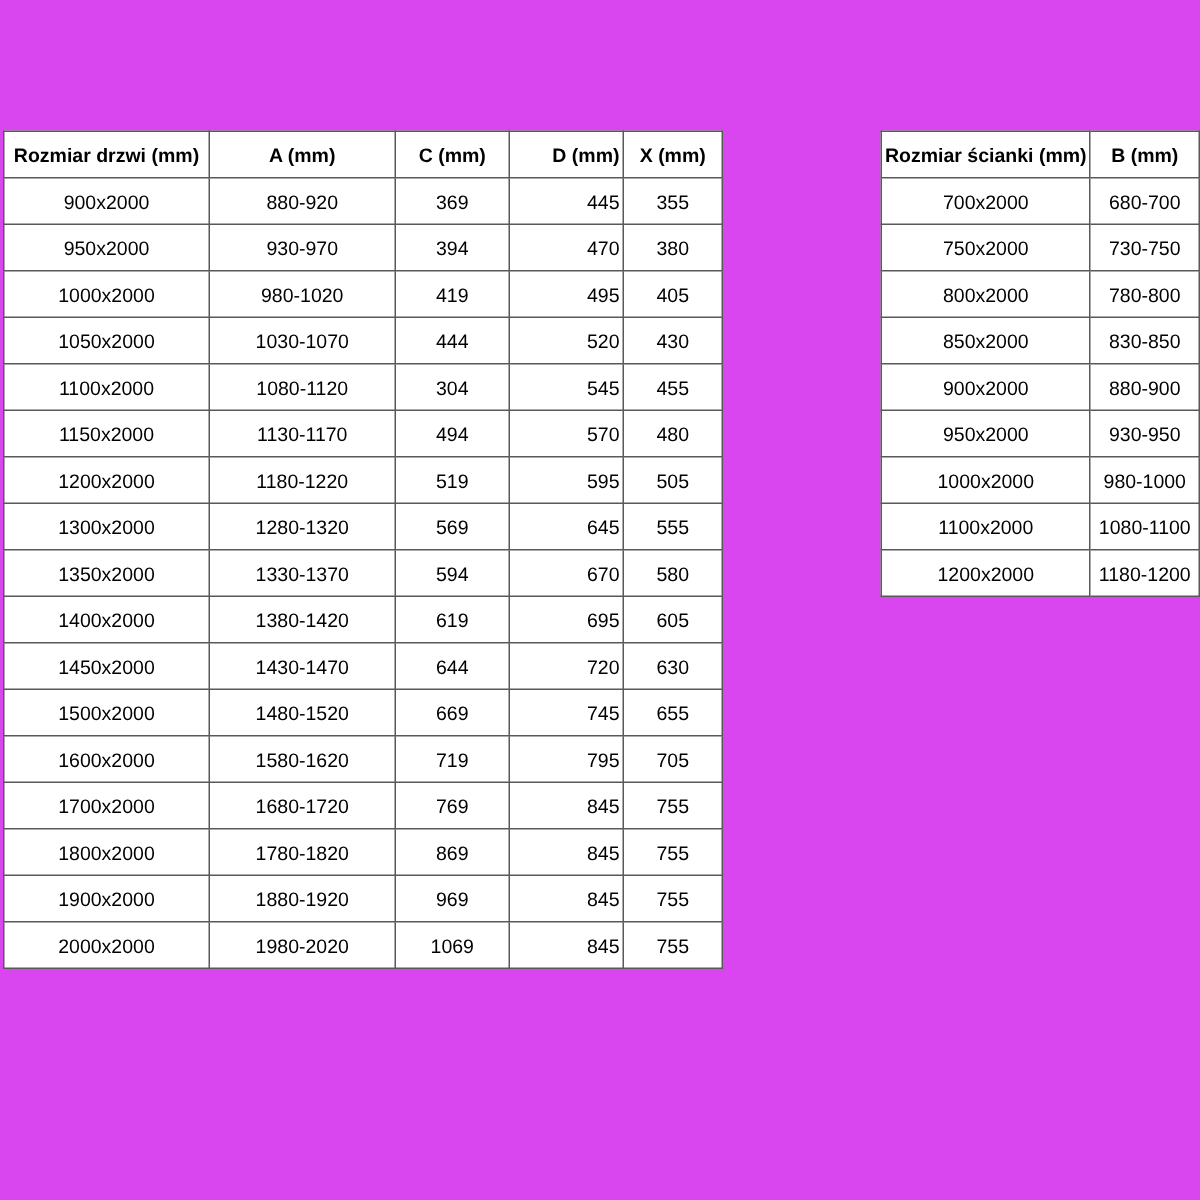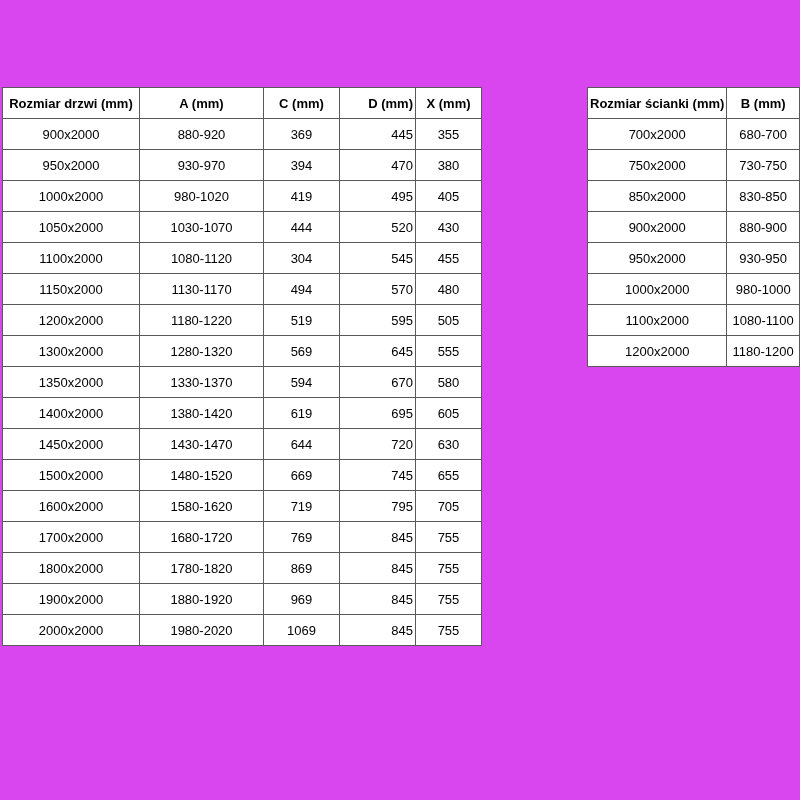--- a/index.html
+++ b/index.html
@@ -195,20 +195,24 @@
       <tbody>
         <tr>
           <td>700x2000</td>
           <td>680-700</td>
         </tr>
         <tr>
           <td>750x2000</td>
           <td>730-750</td>
         </tr>
         <tr>
+          <td>800x2000</td>
+          <td>780-800</td>
+        </tr>
+        <tr>
           <td>850x2000</td>
           <td>830-850</td>
         </tr>
         <tr>
           <td>900x2000</td>
           <td>880-900</td>
         </tr>
         <tr>
           <td>950x2000</td>
           <td>930-950</td>

